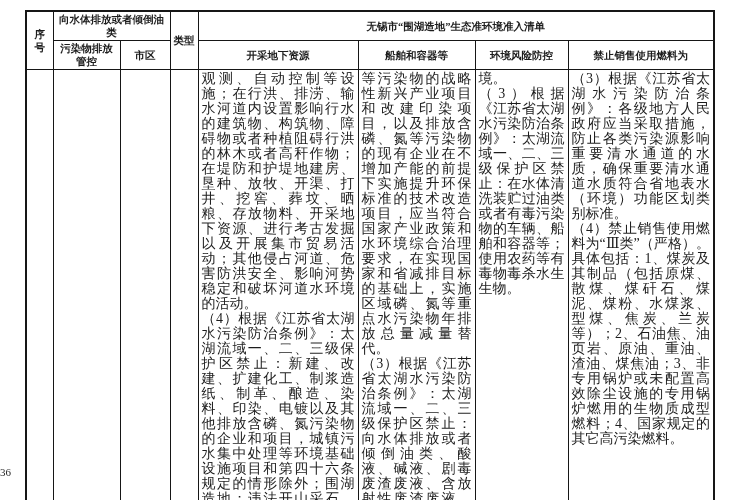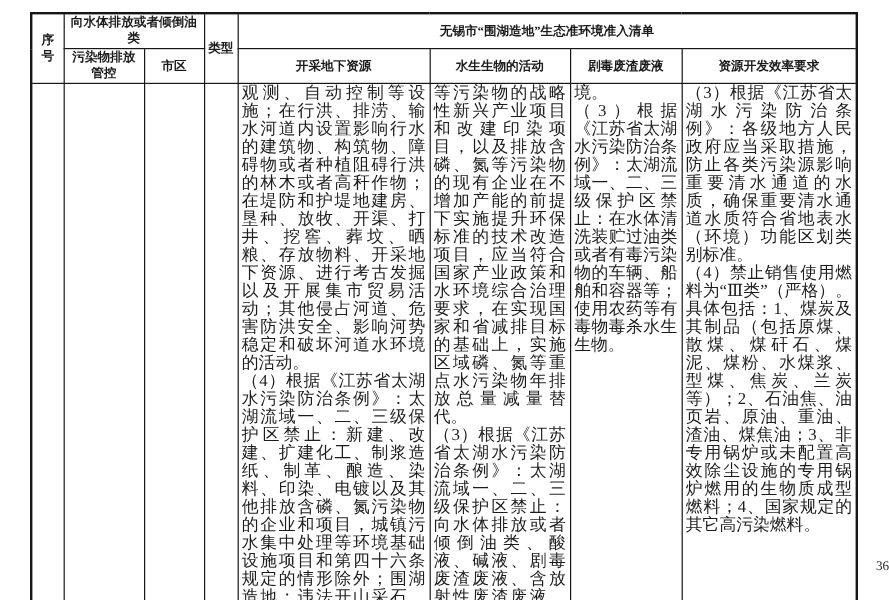--- a/index.html
+++ b/index.html
@@ -49,23 +49,23 @@
     white-space: pre-line;
     word-break: break-all;
     height: 372px;
   }
   td.empty-cell {
     height: 372px;
   }
   .page-number {
     position: absolute;
     left: 0;
-    right: 0;
+    right: 13px;
     top: 466px;
-    text-align: right;
+    text-align: left;
     font-size: 11px;
     color: #2a2a2a;
   }
 </style>
 </head>
 <body>
 
 <div class="page">
 
   <table class="doc-table">
@@ -83,23 +83,23 @@
       <tr class="hdr-row-1">
         <th rowspan="2">序号</th>
         <th colspan="2">向水体排放或者倾倒油类</th>
         <th rowspan="2">类型</th>
         <th colspan="4">无锡市“围湖造地”生态准环境准入清单</th>
       </tr>
       <tr class="hdr-row-2">
         <th>污染物排放管控</th>
         <th>市区</th>
         <th>开采地下资源</th>
-        <th>水生生物的活动</th>
-        <th>剧毒废渣废液</th>
-        <th>资源开发效率要求</th>
+        <th>船舶和容器等</th>
+        <th>环境风险防控</th>
+        <th>禁止销售使用燃料为</th>
       </tr>
     </thead>
     <tbody>
       <tr>
         <td class="empty-cell"></td>
         <td class="empty-cell"></td>
         <td class="empty-cell"></td>
         <td class="empty-cell"></td>
         <td class="body-cell">观测、自动控制等设施；在行洪、排涝、输水河道内设置影响行水的建筑物、构筑物、障碍物或者种植阻碍行洪的林木或者高秆作物；在堤防和护堤地建房、垦种、放牧、开渠、打井、挖窖、葬坟、晒粮、存放物料、开采地下资源、进行考古发掘以及开展集市贸易活动；其他侵占河道、危害防洪安全、影响河势稳定和破坏河道水环境的活动。
 （4）根据《江苏省太湖水污染防治条例》：太湖流域一、二、三级保护区禁止：新建、改建、扩建化工、制浆造纸、制革、酿造、染料、印染、电镀以及其他排放含磷、氮污染物的企业和项目，城镇污水集中处理等环境基础设施项目和第四十六条规定的情形除外；围湖造地；违法开山采石，或者进行破坏林木、植被、水生生物的活动；法律、法规禁止的其他行为。</td>

